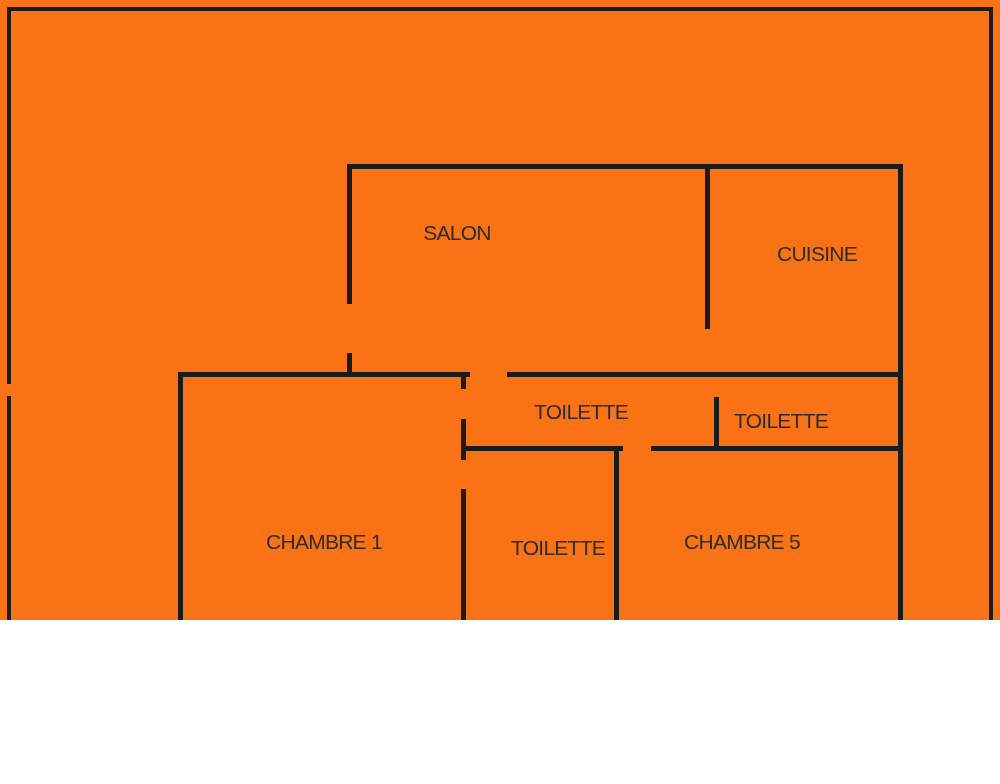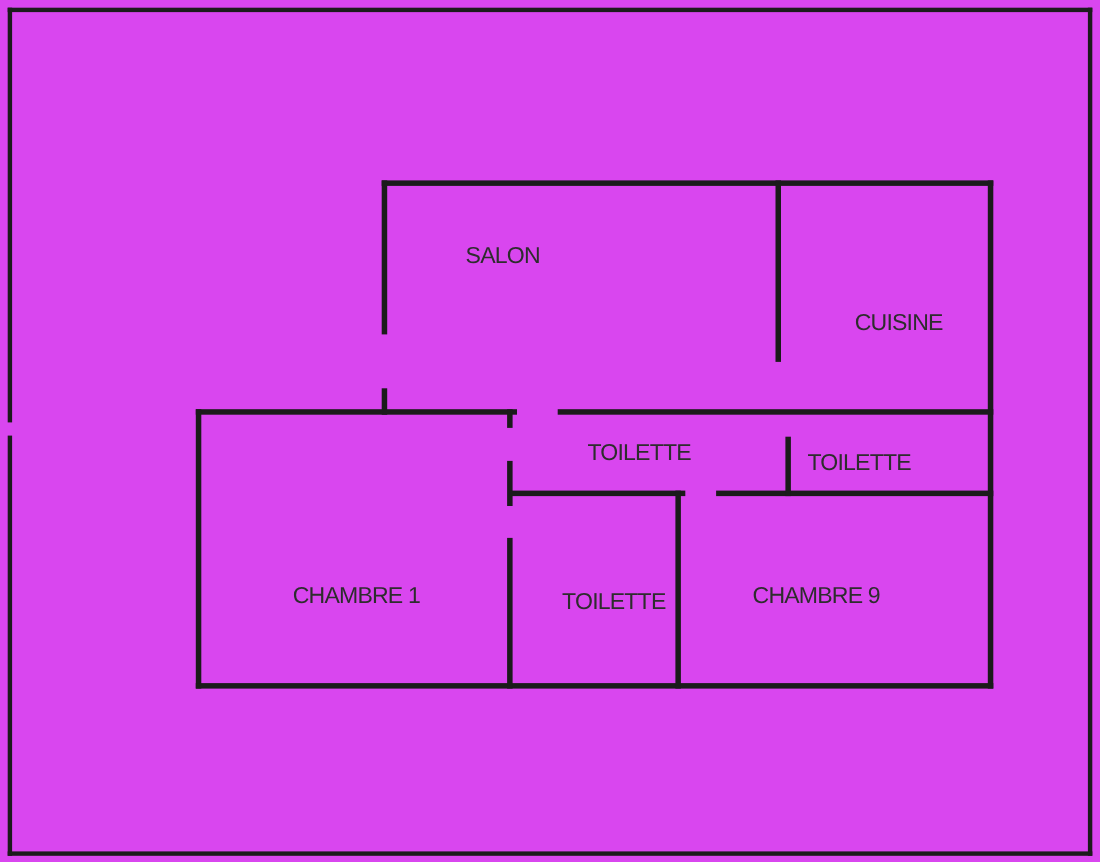--- a/index.html
+++ b/index.html
@@ -25,21 +25,21 @@
     font-size: 21px;
     letter-spacing: -0.75px;
     color: #2d2d2d;
     white-space: nowrap;
     user-select: none;
   }
 </style>
 </head>
 <body>
 
-<div id="floorplan" style="width: 1000px; height: 784px; background: #d946ef;">
+<div id="floorplan" style="width: 1000px; height: 620px; background: #f97316;">
     <div class="wall" style="left: 7px; top: 7px; width: 986px; height: 4px; background: rgb(27, 27, 27);"></div>
     <div class="wall" style="left: 7px; top: 7px; width: 4px; height: 377px; background: rgb(27, 27, 27);"></div>
     <div class="wall" style="left: 7px; top: 396px; width: 4px; height: 382px; background: rgb(27, 27, 27);"></div>
     <div class="wall" style="left: 989px; top: 7px; width: 4px; height: 771px; background: rgb(27, 27, 27);"></div>
     <div class="wall" style="left: 7px; top: 774px; width: 986px; height: 4px; background: rgb(27, 27, 27);"></div>
     <div class="wall" style="left: 347px; top: 164px; width: 556px; height: 5px; background: rgb(27, 27, 27);"></div>
     <div class="wall" style="left: 347px; top: 164px; width: 5px; height: 140px; background: rgb(27, 27, 27);"></div>
     <div class="wall" style="left: 347px; top: 353px; width: 5px; height: 24px; background: rgb(27, 27, 27);"></div>
     <div class="wall" style="left: 705px; top: 164px; width: 5px; height: 165px; background: rgb(27, 27, 27);"></div>
     <div class="wall" style="left: 898px; top: 164px; width: 5px; height: 462px; background: rgb(27, 27, 27);"></div>
@@ -48,19 +48,19 @@
     <div class="wall" style="left: 178px; top: 372px; width: 5px; height: 254px; background: rgb(27, 27, 27);"></div>
     <div class="wall" style="left: 178px; top: 621px; width: 725px; height: 5px; background: rgb(27, 27, 27);"></div>
     <div class="wall" style="left: 461px; top: 372px; width: 5px; height: 17px; background: rgb(27, 27, 27);"></div>
     <div class="wall" style="left: 461px; top: 419px; width: 5px; height: 41px; background: rgb(27, 27, 27);"></div>
     <div class="wall" style="left: 461px; top: 489px; width: 5px; height: 137px; background: rgb(27, 27, 27);"></div>
     <div class="wall" style="left: 463px; top: 446px; width: 160px; height: 5px; background: rgb(27, 27, 27);"></div>
     <div class="wall" style="left: 614px; top: 446px; width: 5px; height: 180px; background: rgb(27, 27, 27);"></div>
     <div class="wall" style="left: 651px; top: 446px; width: 252px; height: 5px; background: rgb(27, 27, 27);"></div>
     <div class="wall" style="left: 714px; top: 397px; width: 5px; height: 54px; background: rgb(27, 27, 27);"></div>
     <div class="room-label" style="left: 457px; top: 233px; color: rgb(45, 45, 45);">SALON</div>
-    <div class="room-label" style="left: 817px; top: 254px; color: rgb(45, 45, 45); margin-top: 40px;">CUISINE</div>
+    <div class="room-label" style="left: 817px; top: 254px; color: rgb(45, 45, 45);">CUISINE</div>
     <div class="room-label" style="left: 581px; top: 412px; color: rgb(45, 45, 45);">TOILETTE</div>
     <div class="room-label" style="left: 781px; top: 421px; color: rgb(45, 45, 45);">TOILETTE</div>
     <div class="room-label" style="left: 324px; top: 542px; color: rgb(45, 45, 45);">CHAMBRE 1</div>
     <div class="room-label" style="left: 558px; top: 548px; color: rgb(45, 45, 45);">TOILETTE</div>
-    <div class="room-label" style="left: 742px; top: 542px; color: rgb(45, 45, 45);">CHAMBRE 9</div>
+    <div class="room-label" style="left: 742px; top: 542px; color: rgb(45, 45, 45);">CHAMBRE 5</div>
   </div>
 
 </body></html>

